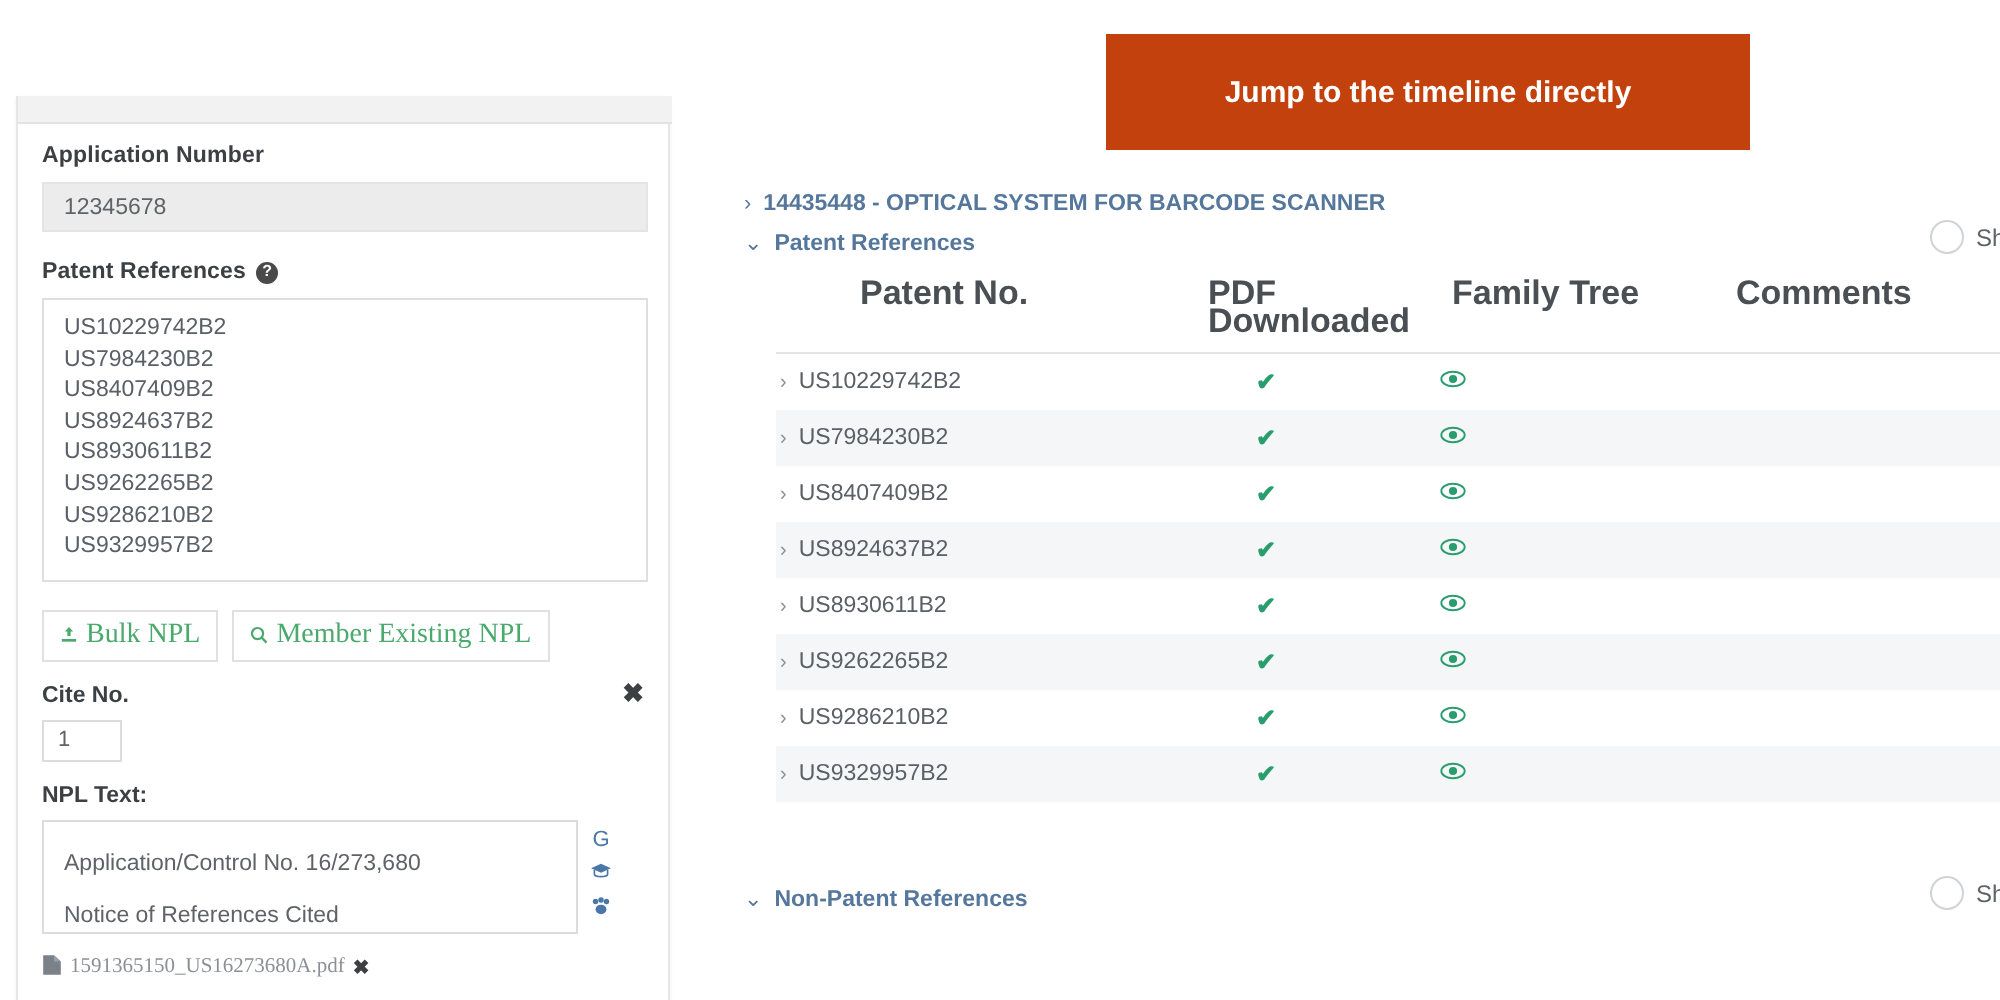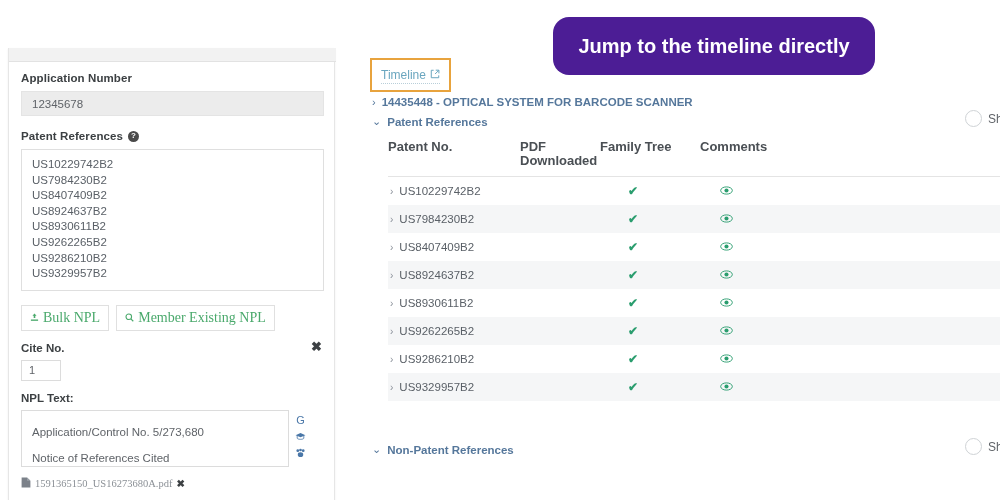--- a/index.html
+++ b/index.html
@@ -114,21 +114,21 @@
     width: 17px; height: 17px; border-radius: 50%; border: 1px solid #cfd3d6; background: #fff;
   }
   .toggle-label { font-size: 12px; color: #5f6368; white-space: nowrap; }
 
   
   .tbl { position: absolute; left: 28px; top: 102px; width: 640px; }
   .tbl-head {
     display: flex; border-bottom: 1px solid #e4e4e4; padding-bottom: 8px;
   }
   .th {
-    font-size: 13px; font-weight: bold; color: #4a4f54; line-height: 14px;
+    font-size: 17px; font-weight: bold; color: #4a4f54; line-height: 14px; margin-left: 42px;
   }
   .th.c0 { width: 132px; }
   .th.c1 { width: 108px; }
   .th.c2 { width: 92px; }
   .th.c3 { width: 80px; }
   .th.c4 { width: 100px; }
   .th.c5 { width: 110px; }
   .eng-green { color: #4aa96c; border-bottom: 1px dotted #9ecbb0; }
   .eng-orange { color: #e8a33d; }
   .tbl-row {
@@ -141,25 +141,24 @@
   .td.c1 { width: 108px; }
   .td.c2 { width: 92px; color: #2a9d6e; }
   .td.c3 { width: 80px; }
   .td.c4 { width: 100px; }
   .td.c5 { width: 110px; }
   .check { font-size: 12px; color: #2a9d6e; font-weight: bold; }
 
   
   .banner {
     position: absolute; left: 553px; top: 17px; width: 322px; height: 58px;
-    background: #4c1d95; display: flex; flex-direction: column;
+    background: #c2410c; display: flex; flex-direction: column;
     align-items: center; justify-content: center;
-    color: #ffffff; font-weight: bold; font-size: 20px; line-height: 23px;
+    color: #ffffff; font-weight: bold; font-size: 15px; line-height: 23px;
     text-align: center;
-    border-radius: 16px;
   }
 </style>
 </head>
 <body>
 
 <div class="page">
 
   <div class="left-card">
     <div class="left-card-top-strip"></div>
     <div class="lc-inner">
@@ -210,21 +209,21 @@
 
       <div class="cite-row">
         <div class="close-x">✖</div>
         <div class="cite-label">Cite No.</div>
         <div class="cite-input">
           <span>1</span>
         </div>
         <div class="npl-text-label">NPL Text:</div>
         <div class="npl-area-wrap">
           <div class="npl-area">
-            <div>Application/Control No. 5/273,680</div>
+            <div>Application/Control No. 16/273,680</div>
             <div>Notice of References Cited</div>
           </div>
           <div class="npl-side-icons">
             <span class="ic">G</span>
             <span class="ic">
               <svg width="11" height="9" viewBox="0 0 12 9">
                   <path d="M6 0.6 L11.4 3 L6 5.4 L0.6 3 Z" fill="#4a77a8"></path>
                   <path d="M2.4 4 v2.3 c0 .7 1.6 1.3 3.6 1.3 s3.6-.6 3.6-1.3 V4" fill="none" stroke="#4a77a8" stroke-width="0.9"></path>
                 </svg>
             </span>
@@ -248,32 +247,20 @@
           <span>1591365150_US16273680A.pdf</span>
           <span class="xmark">✖</span>
         </div>
       </div>
 
     </div>
   </div>
 
   <div class="right-panel">
 
-    <div class="timeline-box">
-      <span class="timeline-link">
-        <span>Timeline</span>
-        <span>
-          <svg width="10" height="10" viewBox="0 0 11 11">
-              <path d="M4 1.4 H1.4 V9.6 H9.6 V7" fill="none" stroke="#6aa6bf" stroke-width="1.1"></path>
-              <path d="M6.3 1.3 H9.8 V4.8" fill="none" stroke="#6aa6bf" stroke-width="1.1"></path>
-              <line x1="9.6" y1="1.5" x2="5.6" y2="5.5" stroke="#6aa6bf" stroke-width="1.1"></line>
-            </svg>
-        </span>
-      </span>
-    </div>
 
     <div class="tree-line" id="app-title">
       <span class="chev">›</span>
       <span>14435448 - OPTICAL SYSTEM FOR BARCODE SCANNER</span>
     </div>
 
     <div class="tree-line" id="pat-refs-head">
       <span class="chev">⌄</span>
       <span>Patent References</span>
     </div>

